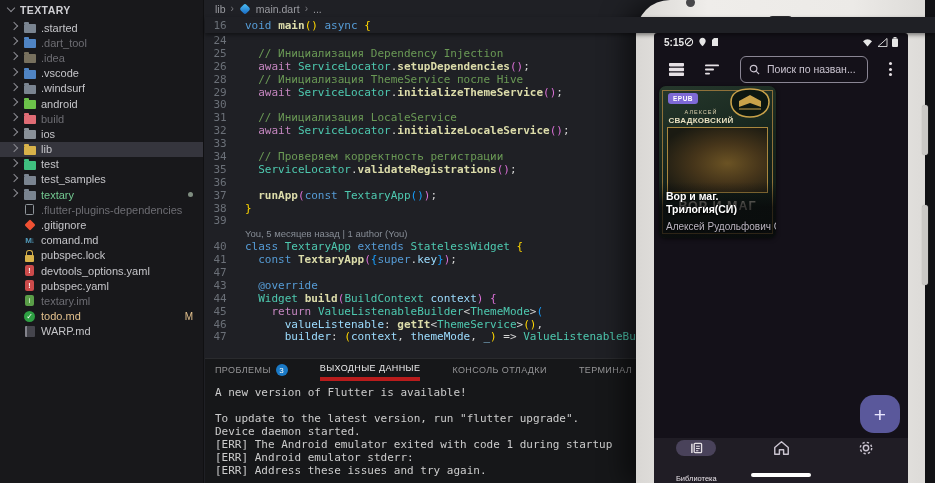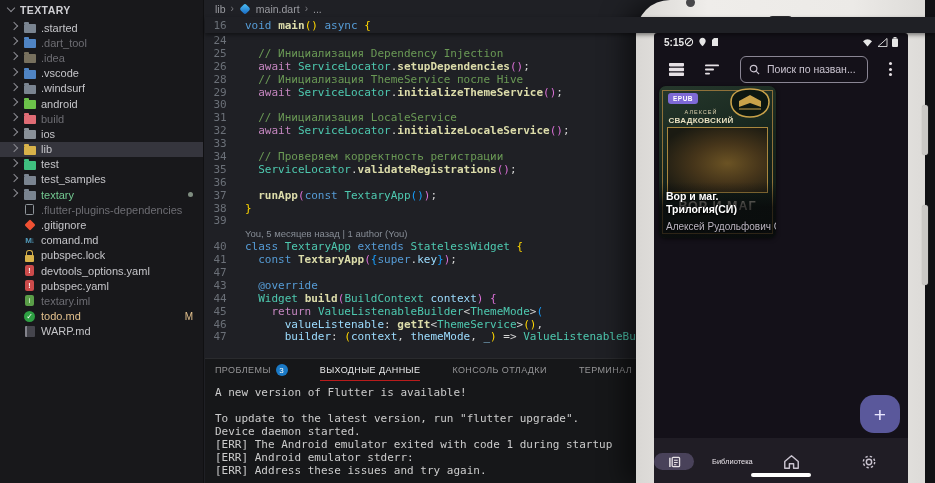--- a/index.html
+++ b/index.html
@@ -45,21 +45,21 @@
   .ctext2{padding-left:10px}
   .lens{padding-left:40px;color:#878d96;font-size:9.5px;font-family:"Liberation Sans",sans-serif;line-height:12.9px}
   .c-p{color:#d4d4d4}.c-k{color:#569cd6}.c-ctrl{color:#c586c0}.c-ty{color:#4ec9b0}
   .c-fn{color:#dcdcaa;font-weight:bold}.c-cm{color:#6a9955}.c-v{color:#9cdcfe}
   .c-b1{color:#ffd700}.c-b2{color:#da70d6}.c-b3{color:#179fff}
 
   
   .panel{position:absolute;left:205px;top:358px;right:0;bottom:0;background:#161719;border-top:1px solid #2a2b2e}
   .ptabs{display:flex;align-items:center;height:22px;padding-left:10px;gap:32px}
   .ptab{display:flex;align-items:center;gap:5px;font-size:9px;letter-spacing:.4px;color:#969698;height:100%;cursor:pointer}
-  .ptab.active{color:#e9e9ea;border-bottom:1px solid #b91c1c}
+  .ptab.active{color:#e9e9ea;border-bottom:4px solid #b91c1c}
   .pbadge{display:inline-flex;align-items:center;justify-content:center;min-width:12px;height:12px;border-radius:50%;background:#1a7ac7;color:#fff;font-size:8px}
   .pout{padding:5px 0 0 10px;font-family:"DejaVu Sans Mono",monospace;font-size:11px;line-height:13px;color:#cccccc;white-space:pre}
 
   
   .right-strip{position:absolute;left:925px;top:0;width:10px;height:483px;background:#131316}
   .phone{position:absolute;left:636px;top:0;width:289px;height:483px;background:linear-gradient(90deg,#d9d7d4,#efedea 25%,#eceae7 75%,#dddbd8);border-radius:34px 0 0 0;box-shadow:-12px 0 24px rgba(0,0,0,.5)}
   .camera{position:absolute;left:50px;top:-2px;width:9px;height:9px;border-radius:50%;background:#47474a}
   .speaker{position:absolute;left:132px;top:16px;width:25px;height:9px;border-radius:5px;background:#2e2e31}
   .sidebtn{position:absolute;left:286px;width:6px;background:#cbc9c6;border-radius:3px;box-shadow:0 0 1px #9a9a97}
   .sb1{top:105px;height:50px}.sb2{top:205px;height:80px}
@@ -88,21 +88,21 @@
   .cauthor .a1{font-size:5.5px;letter-spacing:1px;color:#d8cfae;display:block}
   .cauthor .a2{font-size:8px;font-weight:bold;display:block;letter-spacing:.3px}
   .art{position:absolute;left:8px;top:41px;right:8px;height:66px;border:1px solid #a9873e;background:radial-gradient(ellipse at 60% 55%,#6b5324 0%,#46351a 40%,#1a1a12 85%)}
   .bigtitle{position:absolute;left:0;right:0;top:113px;text-align:center;font-size:12.5px;font-weight:bold;letter-spacing:1px;color:rgba(193,188,176,.88)}
   .ctextov{position:absolute;left:0;right:0;top:96px;bottom:0;background:linear-gradient(180deg,transparent 0%,rgba(8,8,10,.72) 45%);padding:8px 7px 0 7px}
   .ctextov .t1{font-size:10.5px;font-weight:bold;color:#fff;line-height:13px;text-shadow:0 1px 2px #000}
   .ctextov .t2{font-size:10px;color:#bab4c0;margin-top:5px;text-shadow:0 1px 2px #000;white-space:nowrap}
 
   .fab{position:absolute;left:206px;top:362px;width:40px;height:38px;border:none;border-radius:14px;background:#5a589b;color:#e9e6ff;font-size:21px;line-height:1;cursor:pointer;display:flex;align-items:center;justify-content:center}
   .navbar{position:absolute;left:0;right:0;top:405px;height:45px;background:#201d25;display:flex}
-  .navitem{flex:1;display:flex;flex-direction:row;align-items:center;justify-content:center;gap:18px;cursor:pointer;padding-top:2px}
+  .navitem{flex:1;display:flex;flex-direction:column;align-items:center;gap:18px;cursor:pointer;padding-top:2px}
   .pill{width:40px;height:17px;border-radius:9px;background:#49425a;display:flex;align-items:center;justify-content:center}
   .nlabel{font-size:7.5px;color:#e6e1e7}
   .homebar{position:absolute;left:50%;transform:translateX(-50%);bottom:6px;width:60px;height:4px;border-radius:2px;background:#fff;cursor:grab}
 </style>
 </head>
 <body>
 
 <div class="app">
 
   <aside class="sidebar">

